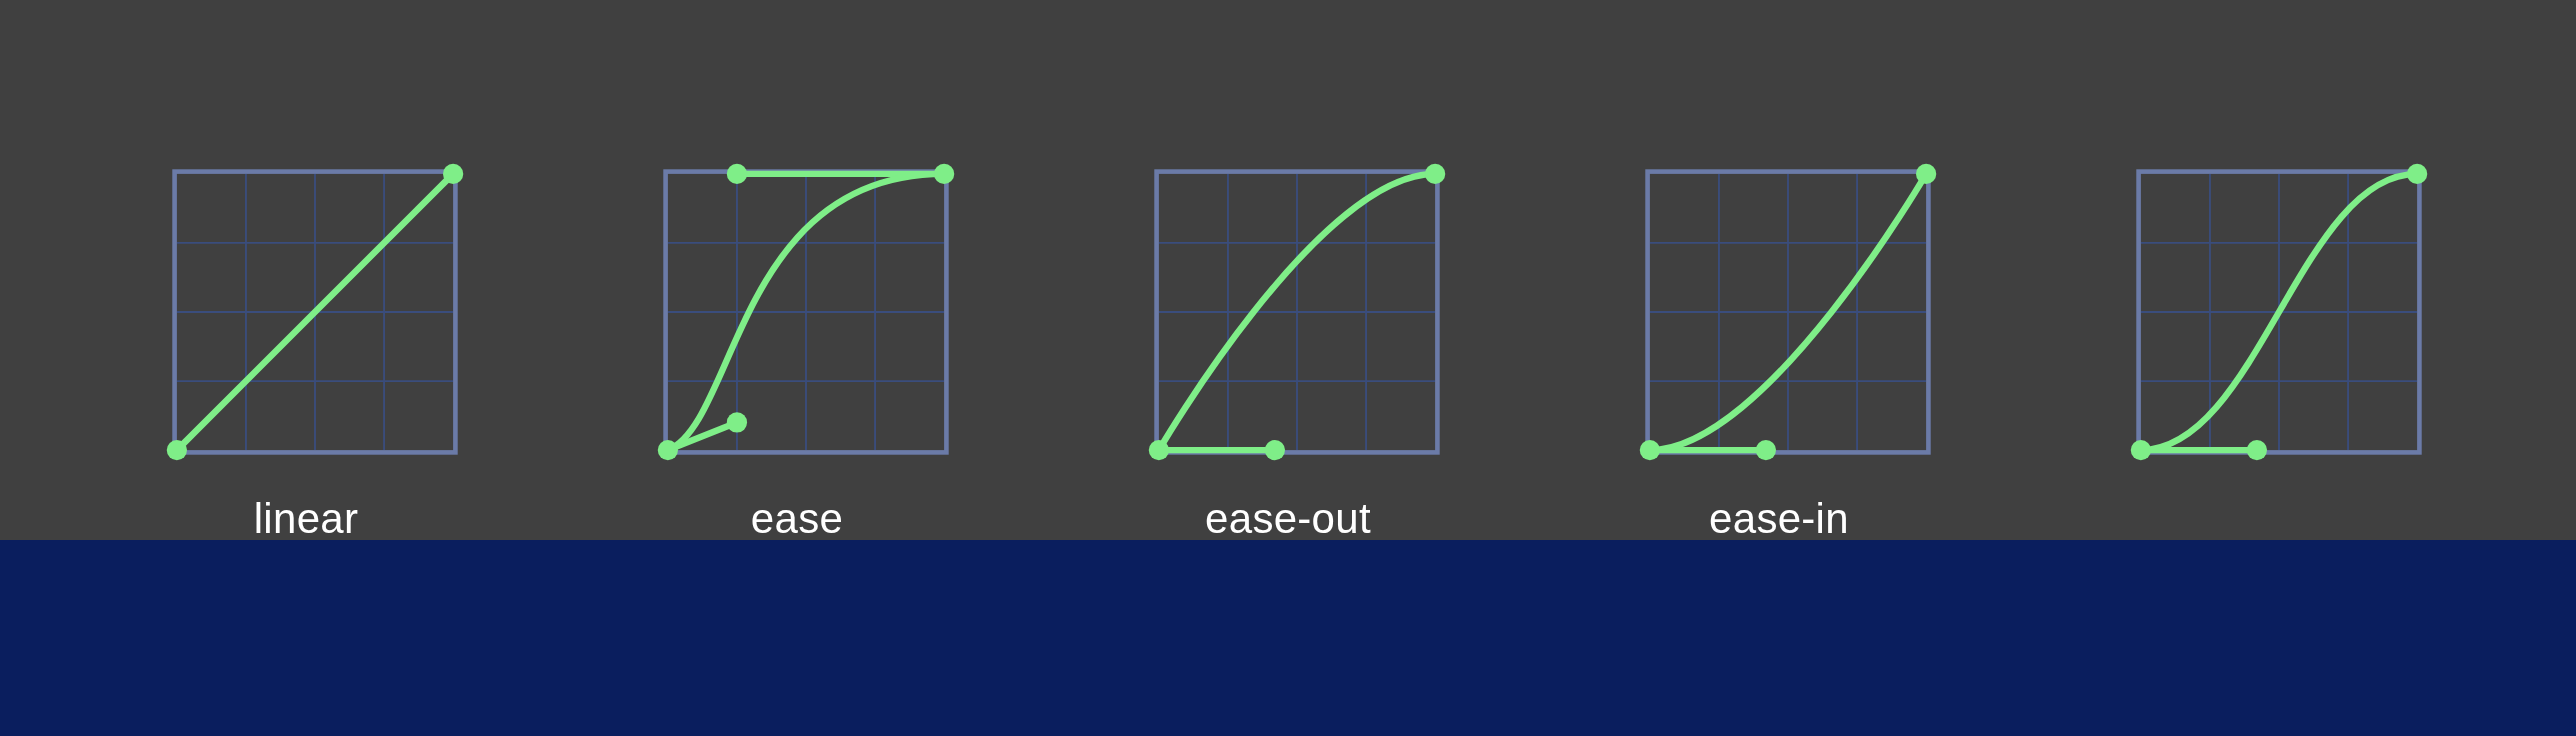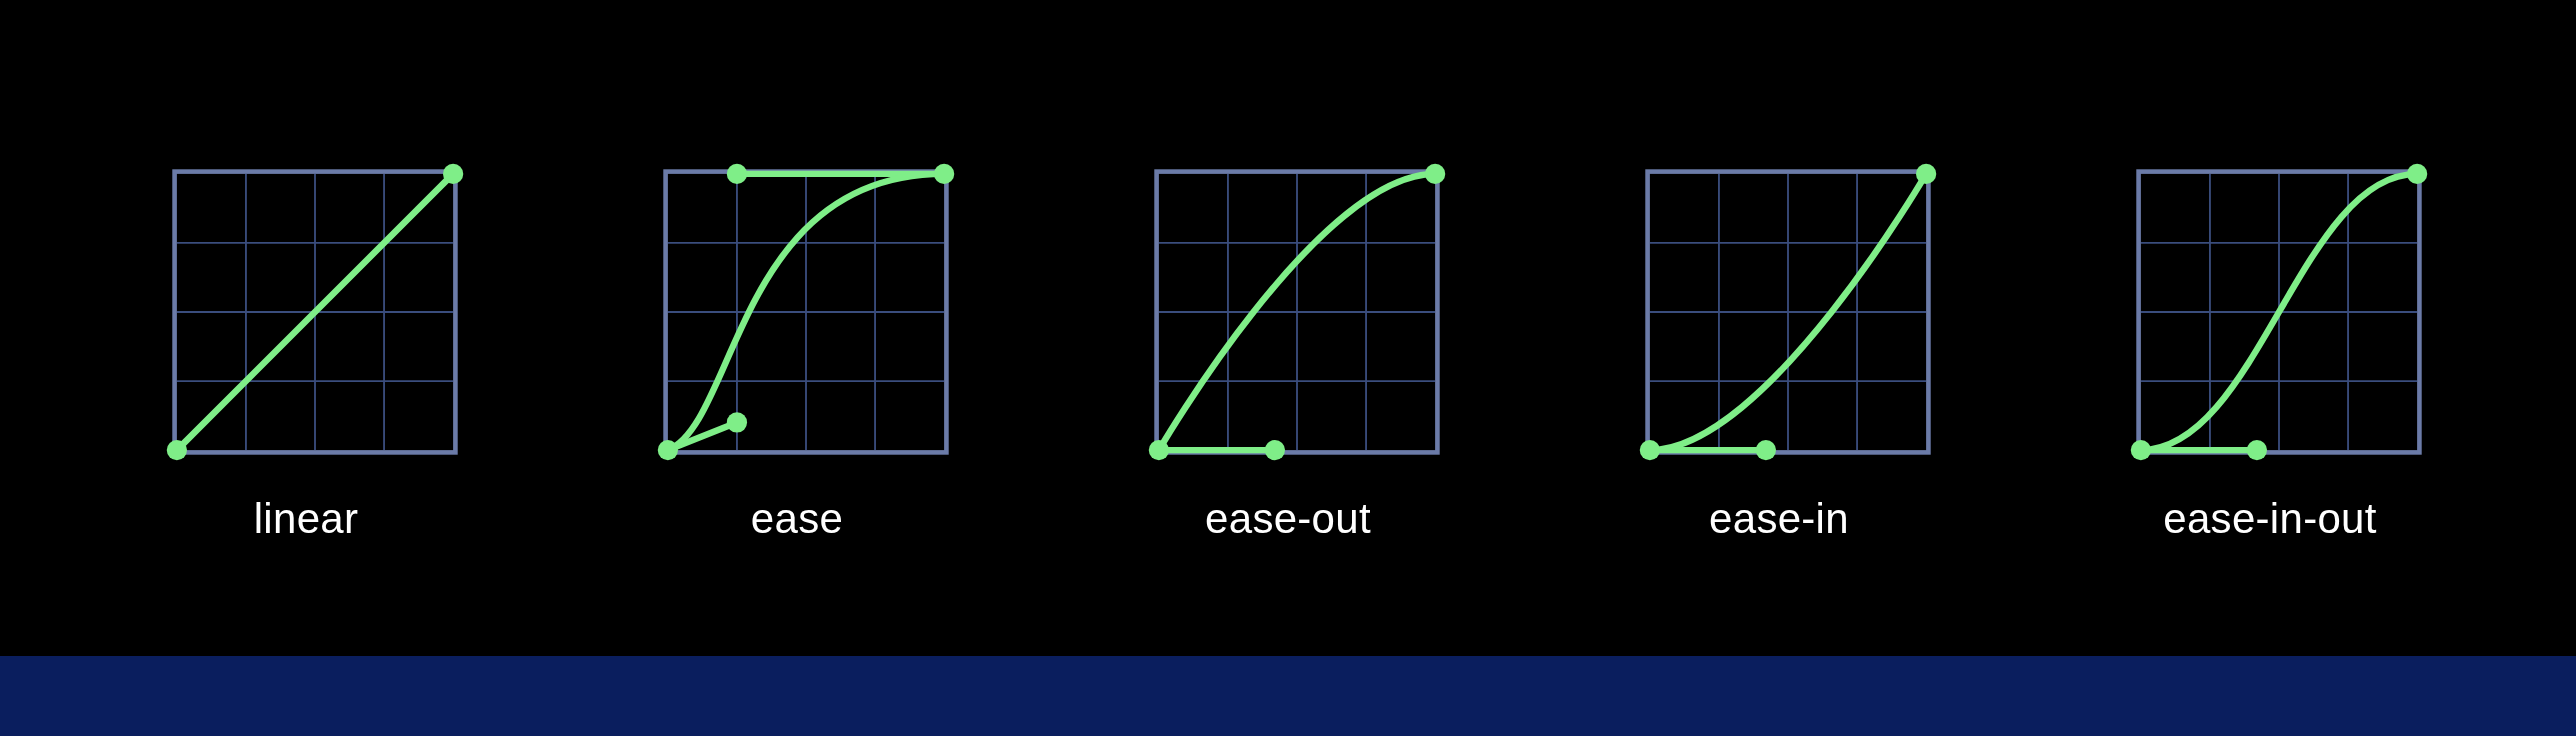--- a/index.html
+++ b/index.html
@@ -10,22 +10,22 @@
   body {
     width: 2576px;
     height: 736px;
     background: #0a1e5e;
     font-family: "Liberation Sans", sans-serif;
     overflow: hidden;
   }
   #stage {
     position: relative;
     width: 2576px;
-    height: 656px;
-    background: #000000;
+    height: 540px;
+    background: #404040;
   }
   .charts-row {
     position: absolute;
     left: 0;
     top: 0;
     width: 2576px;
     height: 736px;
     display: flex;
     flex-direction: row;
     align-items: flex-start;
@@ -181,17 +181,16 @@
               <line x1="14" y1="314" x2="140" y2="314" stroke="#7fee88" stroke-width="7" stroke-linecap="round"></line>
             </g>
             <path d="M 14 314 C 140 314 188 14 314 14" fill="none" stroke="#7fee88" stroke-width="7" stroke-linecap="round" stroke-linejoin="round"></path>
             <g>
               <circle cx="140" cy="314" r="11" fill="#7fee88"></circle>
               <circle cx="14" cy="314" r="11" fill="#7fee88"></circle>
               <circle cx="314" cy="14" r="11" fill="#7fee88"></circle>
             </g>
           </svg>
         </div>
-        <div class="chart-label">ease-in-out</div>
       </div>
     </div>
 </div>
 
 
 </body></html>

